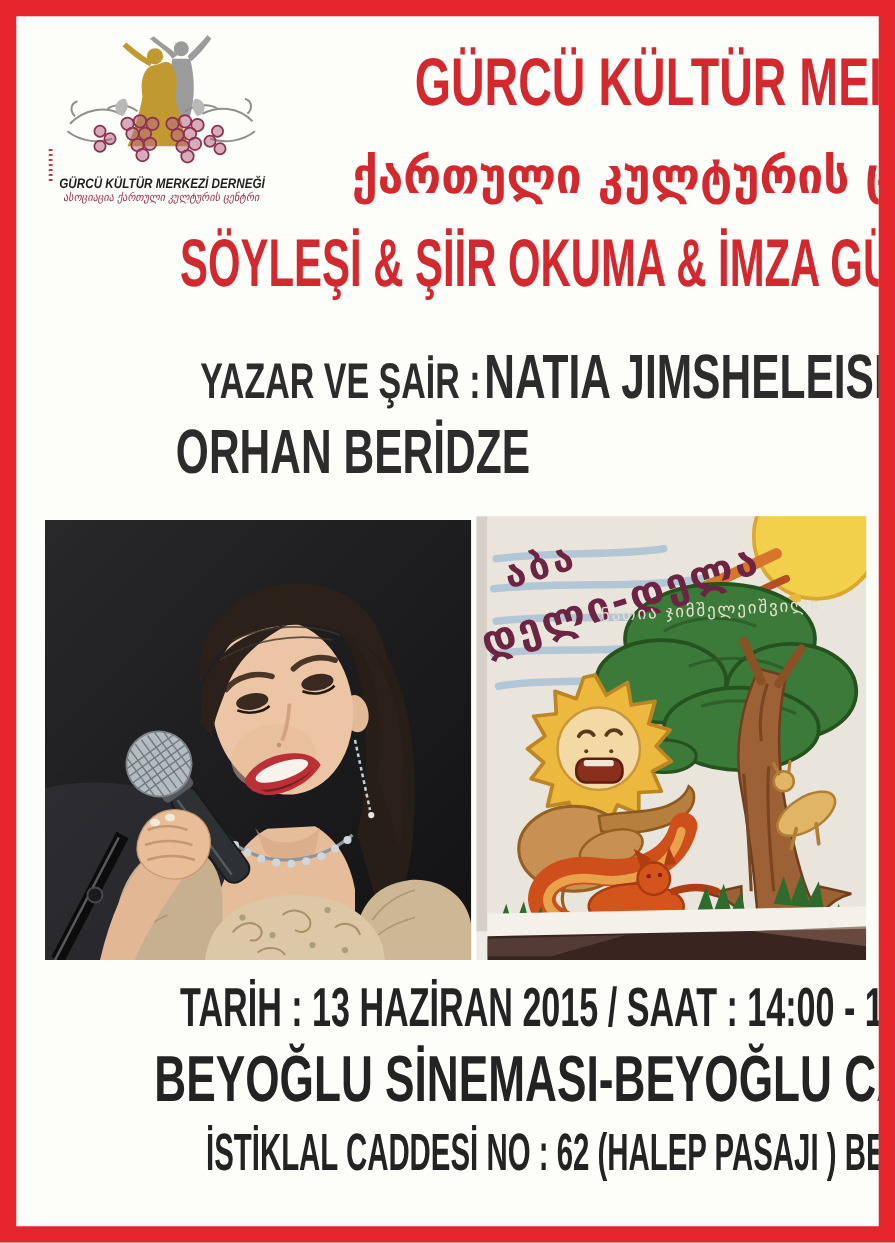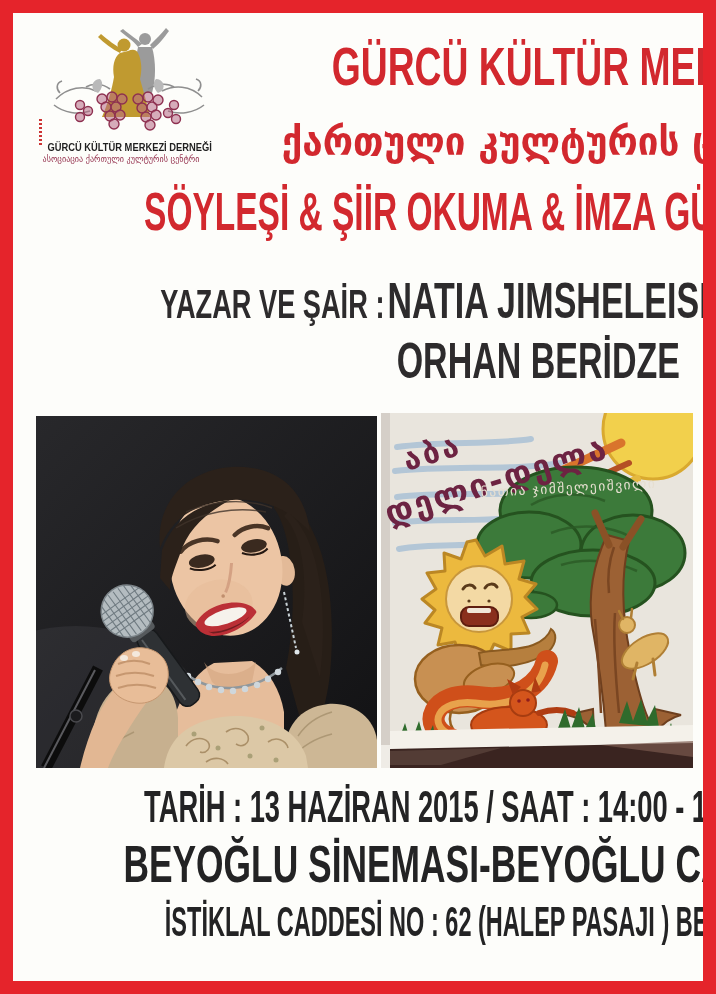--- a/index.html
+++ b/index.html
@@ -3,21 +3,21 @@
 <meta charset="utf-8">
 <style>
   html,body { margin:0; padding:0; background:#888; }
   .poster {
     position:relative; width:716px; height:994px; box-sizing:border-box;
     margin:0 auto; background:#fdfdfa;
     border:13px solid #e5242b; overflow:hidden;
     font-family:"Liberation Sans", sans-serif;
   }
   .header { display:flex; margin-top:14px; }
-  .logo-block { width:192px; flex:none; margin-left:20px; position:relative; }
+  .logo-block { width:192px; flex:none; margin-left:20px; text-align:center; position:relative;font-style:italic; }
   .logo-svg { width:158px; height:110px; display:block; margin:0 auto; }
   .logo-org { font-size:11px; font-weight:bold; color:#1f1f1f; white-space:nowrap;
     transform:scaleX(.85); transform-origin:50% 50%; margin-top:4px; }
   .logo-org-ka { font-size:9px; color:#94304d; font-family:"DejaVu Sans",sans-serif;
     white-space:nowrap; transform:scaleX(.9); transform-origin:50% 50%; margin-top:1px; }
   .logo-side-mark { position:absolute; left:6px; top:92px; width:3px; height:26px;
     background:repeating-linear-gradient(#c33 0 2px, transparent 2px 4px); }
   .title-block { flex:1; text-align:center; }
   .main-title { color:#d2282e; font-weight:bold; font-size:54px; line-height:1;
     margin-top:12px; white-space:nowrap; transform:scaleX(.69); transform-origin:50% 50%; }
@@ -25,21 +25,21 @@
     font-family:"DejaVu Sans",sans-serif; margin-top:28px; margin-left:-24px;
     white-space:nowrap; transform:scaleX(.92); transform-origin:50% 50%; }
   .event-line { text-align:center; color:#d2282e; font-weight:bold; font-size:54px;
     line-height:1; margin-top:20px; white-space:nowrap;
     transform:scaleX(.62); transform-origin:50% 50%; }
   .speakers { margin-top:34px; color:#2d2b2c; }
   .speakers-l1 { text-align:center; white-space:nowrap; }
   .speakers-l1 .wrap { display:inline-block; transform:scaleX(.68); transform-origin:50% 50%; }
   .label { font-size:40px; font-weight:bold; }
   .name1 { font-size:50px; font-weight:bold; }
-  .speakers-l2 { text-align:right; white-space:nowrap; margin-top:2px;margin-left:17px; }
+  .speakers-l2 { text-align:left; white-space:nowrap; margin-top:2px;margin-left:17px; }
   .speakers-l2 .wrap { display:inline-block; font-size:50px; font-weight:bold;
     transform:translateX(44px) scaleX(.68); transform-origin:50% 50%; }
   .photos { display:flex; gap:4px; margin:26px 0 0 23px; }
   .photo-left { width:341px; height:352px; flex:none; }
   .photo-right { width:312px; height:355px; flex:none; margin-top:-3px; }
   .footer { color:#232324; margin-top:14px; }
   .f-line { text-align:center; white-space:nowrap; font-weight:bold; line-height:1.12; }
   .f1 { font-size:44px; transform:scaleX(.62); transform-origin:50% 50%; }
   .f2 { font-size:52px; transform:scaleX(.68); transform-origin:50% 50%; margin-top:4px; }
   .f3 { font-size:42px; transform:scaleX(.56); transform-origin:50% 50%; margin-top:4px; }

